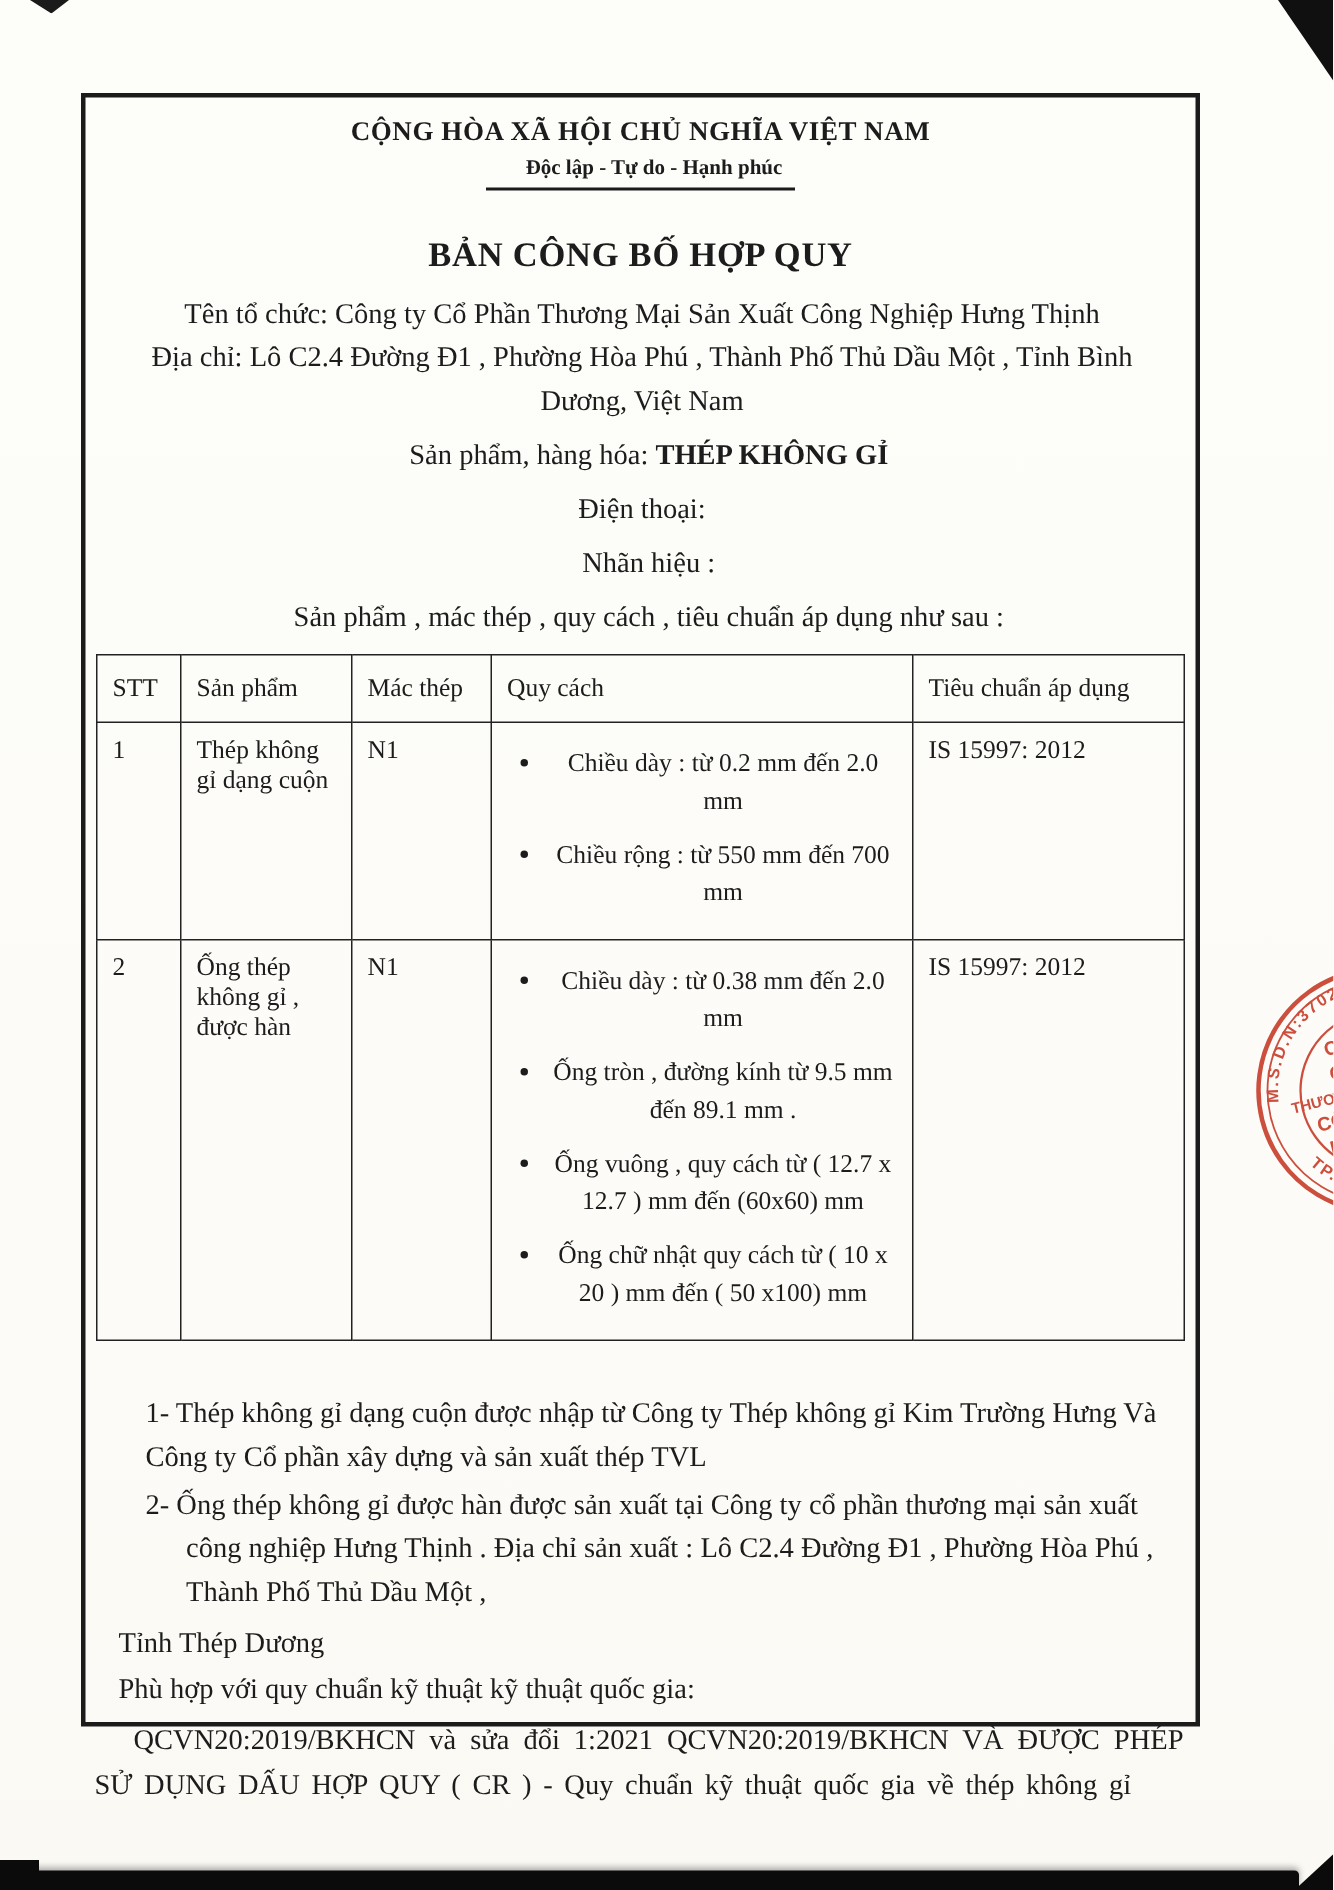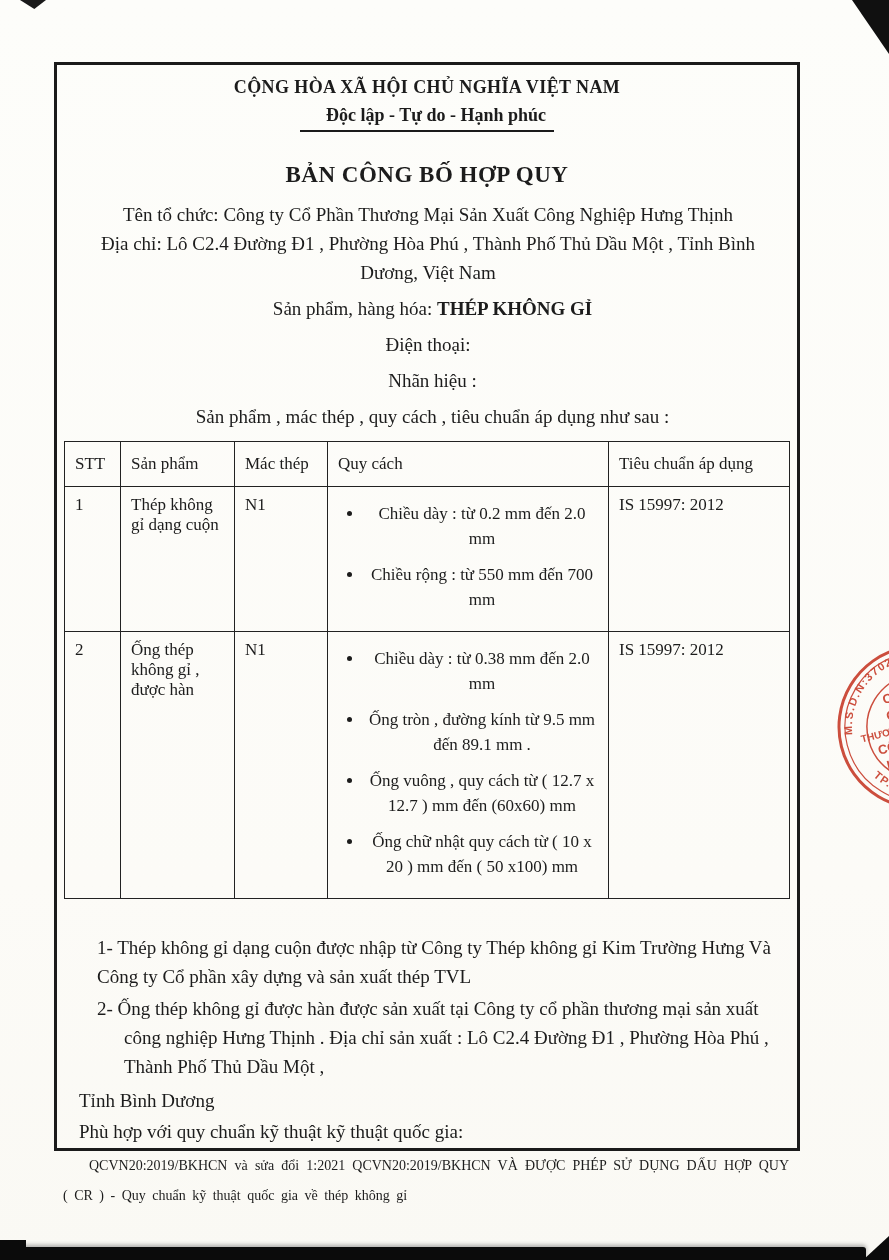--- a/index.html
+++ b/index.html
@@ -11,21 +11,21 @@
   .page {
     position:absolute; inset:0; overflow:hidden;
     background:linear-gradient(180deg,#fdfdfa 0%, #fcfbf7 70%, #faf9f4 100%);
     color:#1c1c1c;
   }
   .frame {
     position:absolute; left:54px; top:62px; width:746px; height:1089px;
     border:3px solid #1b1b1b; box-sizing:border-box; background:transparent;
   }
   .nat { text-align:center; margin-top:12px; font-weight:bold; font-size:18px; letter-spacing:.4px; }
-  .motto { text-align:center; margin-top:7px; font-weight:bold; font-size:18px; }
+  .motto { text-align:center; margin-top:7px; font-weight:bold; font-size:14px; }
   .motto span { display:inline-block; border-bottom:2.5px solid #1b1b1b; padding:0 8px 4px 26px; }
   .title { text-align:center; margin-top:30px; font-weight:bold; font-size:23px; letter-spacing:.5px; }
   .docnum { text-align:center; margin-top:14px; font-size:19px; }
 
   .paras { margin:12px 20px 0 22px; font-size:19px; line-height:29px;text-align:center; }
   .paras p { margin:0; }
   .paras p.gap { margin-top:7px; }
   .paras p.indent { margin-left:9px; }
   .bold { font-weight:bold; }
 
@@ -36,21 +36,21 @@
   .c-grade { text-align:center; }
   .cell-product { text-align:justify; }
   .products ul { margin:0; padding-left:26px; }
   .products li { margin:6px 0 11px; line-height:25px; padding-left:2px;text-align:center; }
 
   .notes { margin:34px 24px 0 40px; font-size:19px; line-height:29px; }
   .notes p { margin:0 0 3px; }
   .note2 { padding-left:27px; text-indent:-27px; }
   .province { margin:5px 20px 0 22px; font-size:19px; line-height:29px; }
   .conformity { margin:2px 20px 0 22px; font-size:19px; line-height:29px; }
-  .regulation { margin:5px 8px 0 6px; font-size:14px; line-height:30px; text-align:justify; text-indent:26px; word-spacing:3px; }
+  .regulation { margin:5px 8px 0 6px; font-size:19px; line-height:30px; text-align:justify; text-indent:26px; word-spacing:3px; }
 
   .stamp {
     position:absolute; left:805px; top:612px; width:230px; height:230px;
     transform:rotate(-14deg); opacity:.92; pointer-events:none;
   }
   .stamp text { font-family:"Liberation Sans", sans-serif; font-weight:bold; }
 
   .art { position:absolute; }
   .art-top-left { left:20px; top:0; width:26px; height:9px; background:#1a1a1a; clip-path:polygon(0 0,100% 0,55% 100%); }
   .art-top-right { right:0; top:0; width:37px; height:54px; background:#101010; clip-path:polygon(0 0,100% 0,100% 100%); }
@@ -125,21 +125,21 @@
           </td>
           <td>IS 15997: 2012</td>
         </tr>
       </tbody>
     </table>
 
     <div class="notes">
       <p>1- Thép không gỉ dạng cuộn được nhập từ Công ty Thép không gỉ Kim Trường Hưng Và Công ty Cổ phần xây dựng và sản xuất thép TVL</p>
       <p class="note2">2- Ống thép không gỉ được hàn được sản xuất tại Công ty cổ phần thương mại sản xuất công nghiệp Hưng Thịnh . Địa chỉ sản xuất : Lô C2.4 Đường Đ1 , Phường Hòa Phú , Thành Phố Thủ Dầu Một ,</p>
     </div>
-    <p class="province">Tỉnh Bình Dương</p>
+    <p class="province">Tỉnh Thép Dương</p>
     <p class="conformity">Phù hợp với quy chuẩn kỹ thuật kỹ thuật quốc gia:</p>
     <p class="regulation">QCVN20:2019/BKHCN và sửa đổi 1:2021 QCVN20:2019/BKHCN VÀ ĐƯỢC PHÉP SỬ DỤNG DẤU HỢP QUY ( CR ) - Quy chuẩn kỹ thuật quốc gia về thép không gỉ</p>
 
   </div>
 
   <svg class="stamp" viewBox="0 0 230 230">
     <g stroke="#c8402e" fill="none">
       <circle cx="115" cy="115" r="81" stroke-width="3"></circle>
       <circle cx="115" cy="115" r="75" stroke-width="1.2"></circle>
       <circle cx="115" cy="115" r="53" stroke-width="1.5"></circle>

